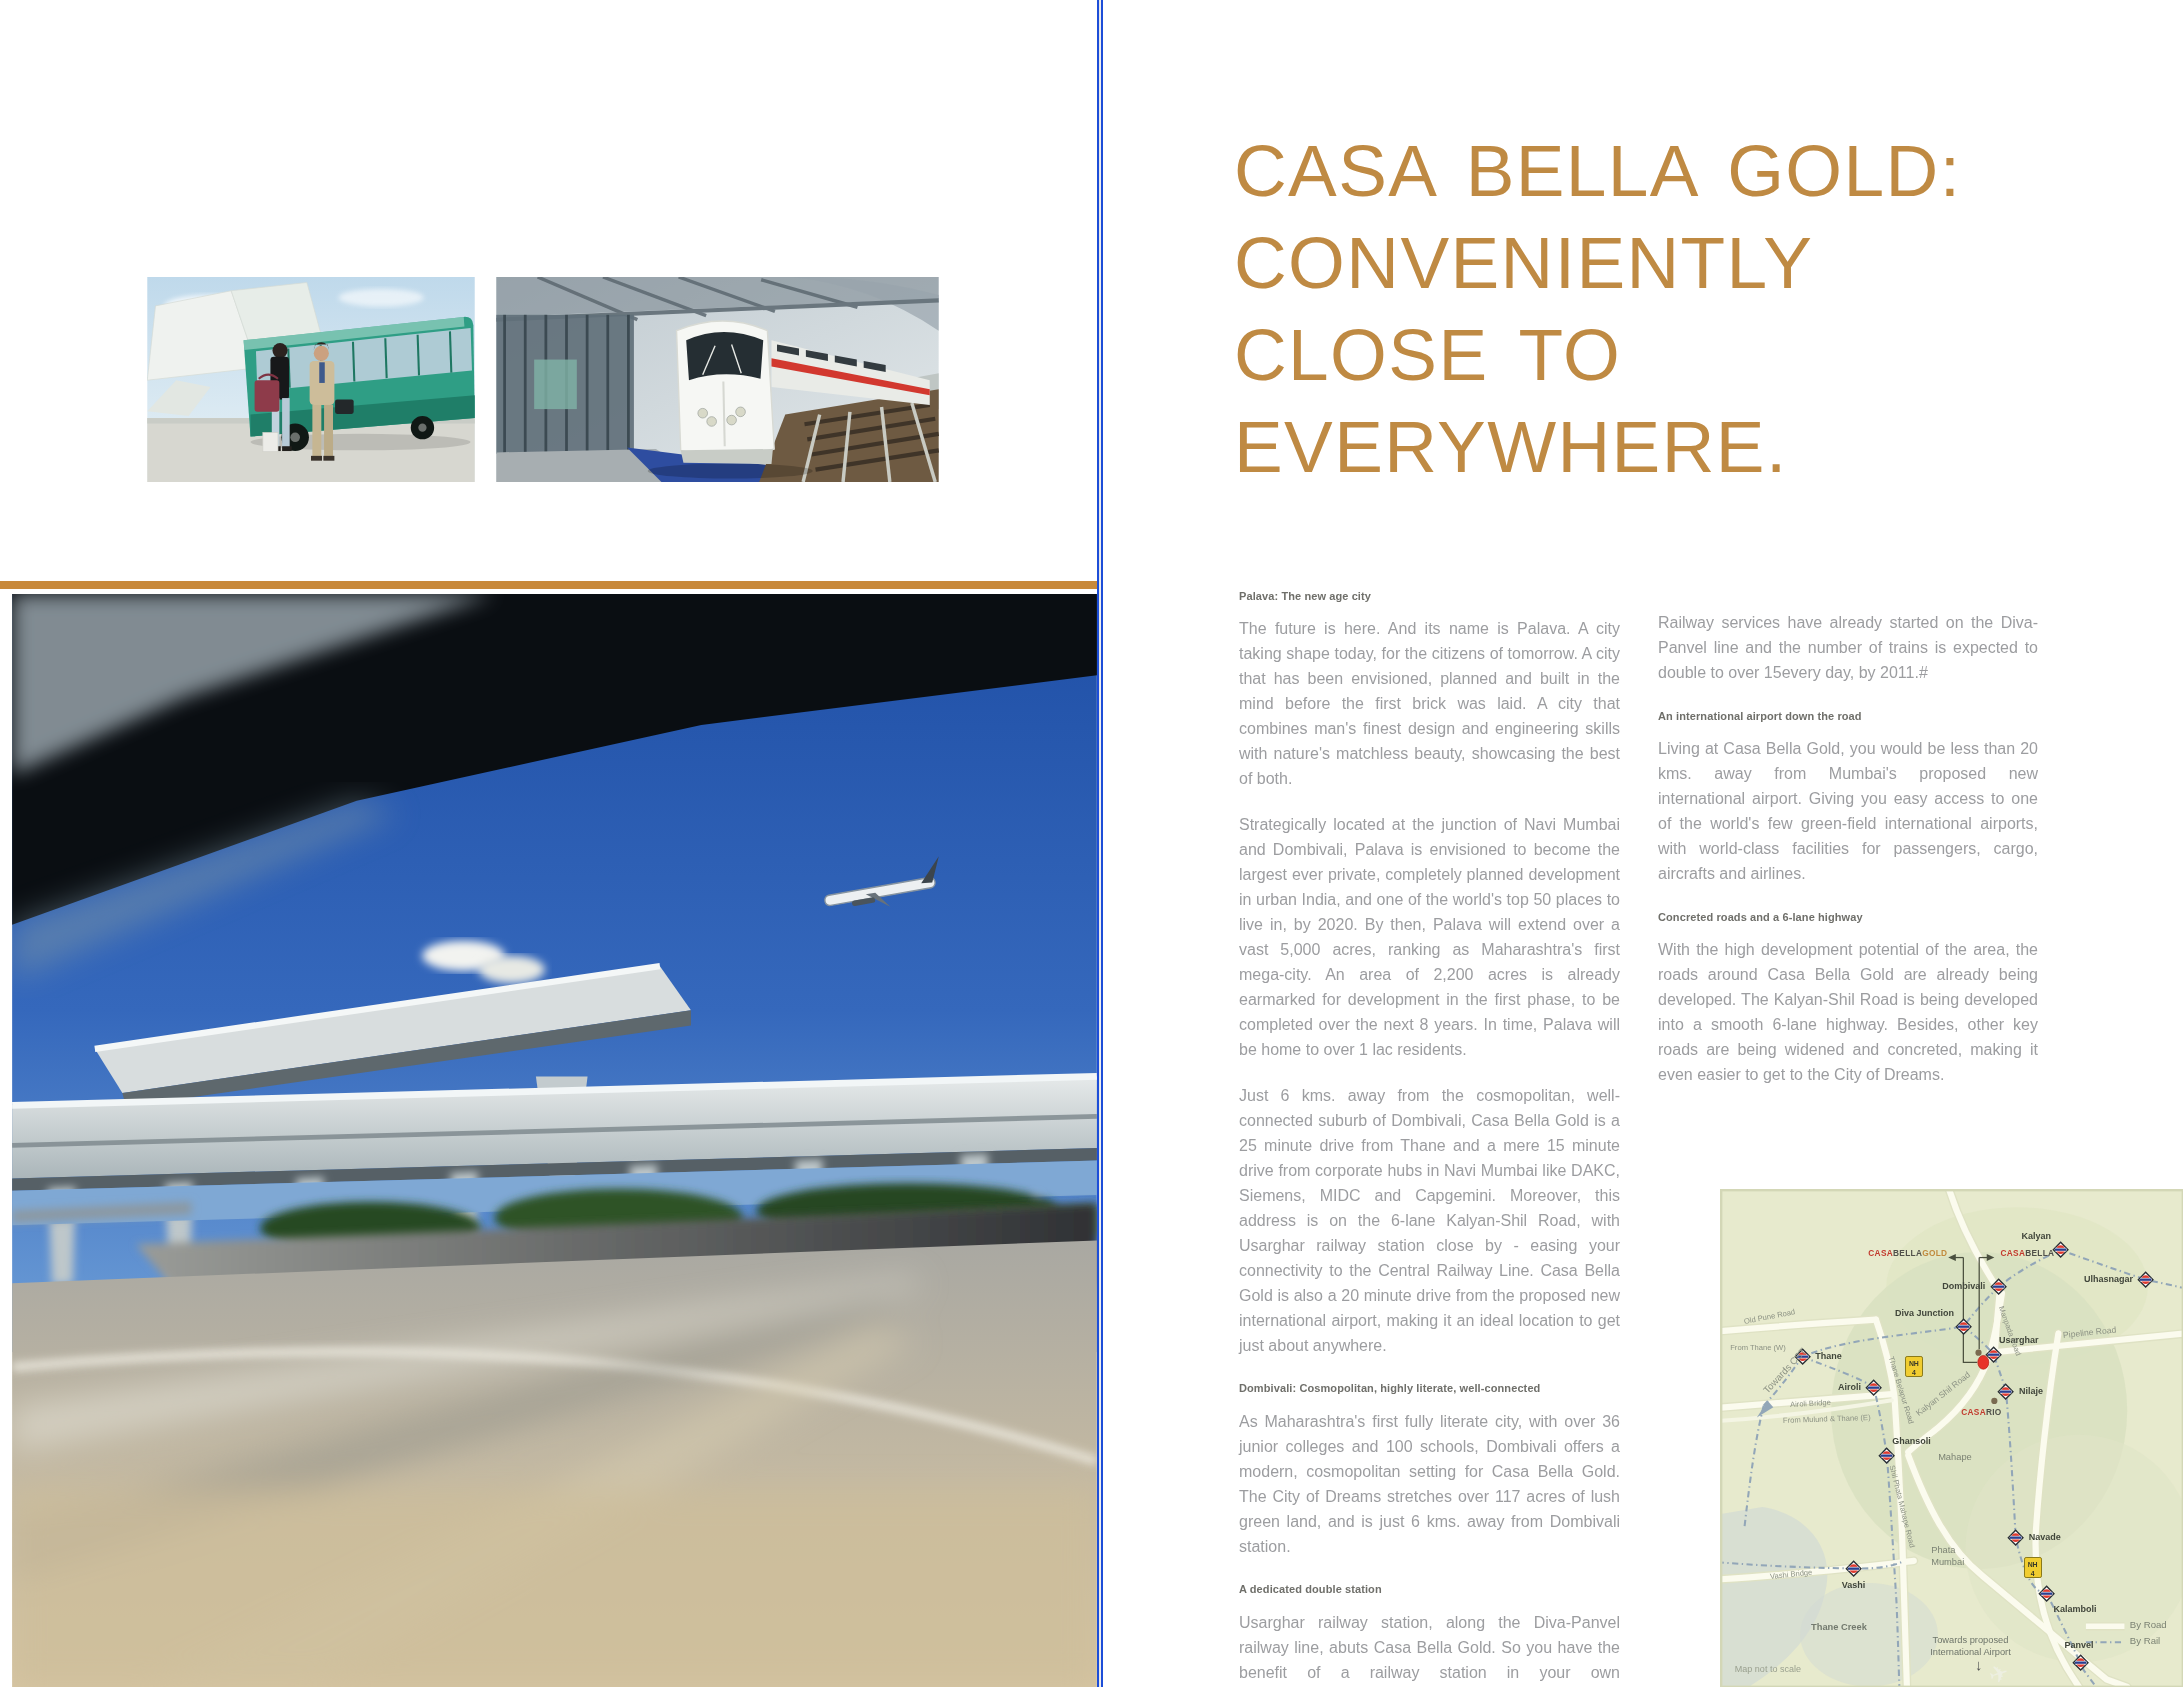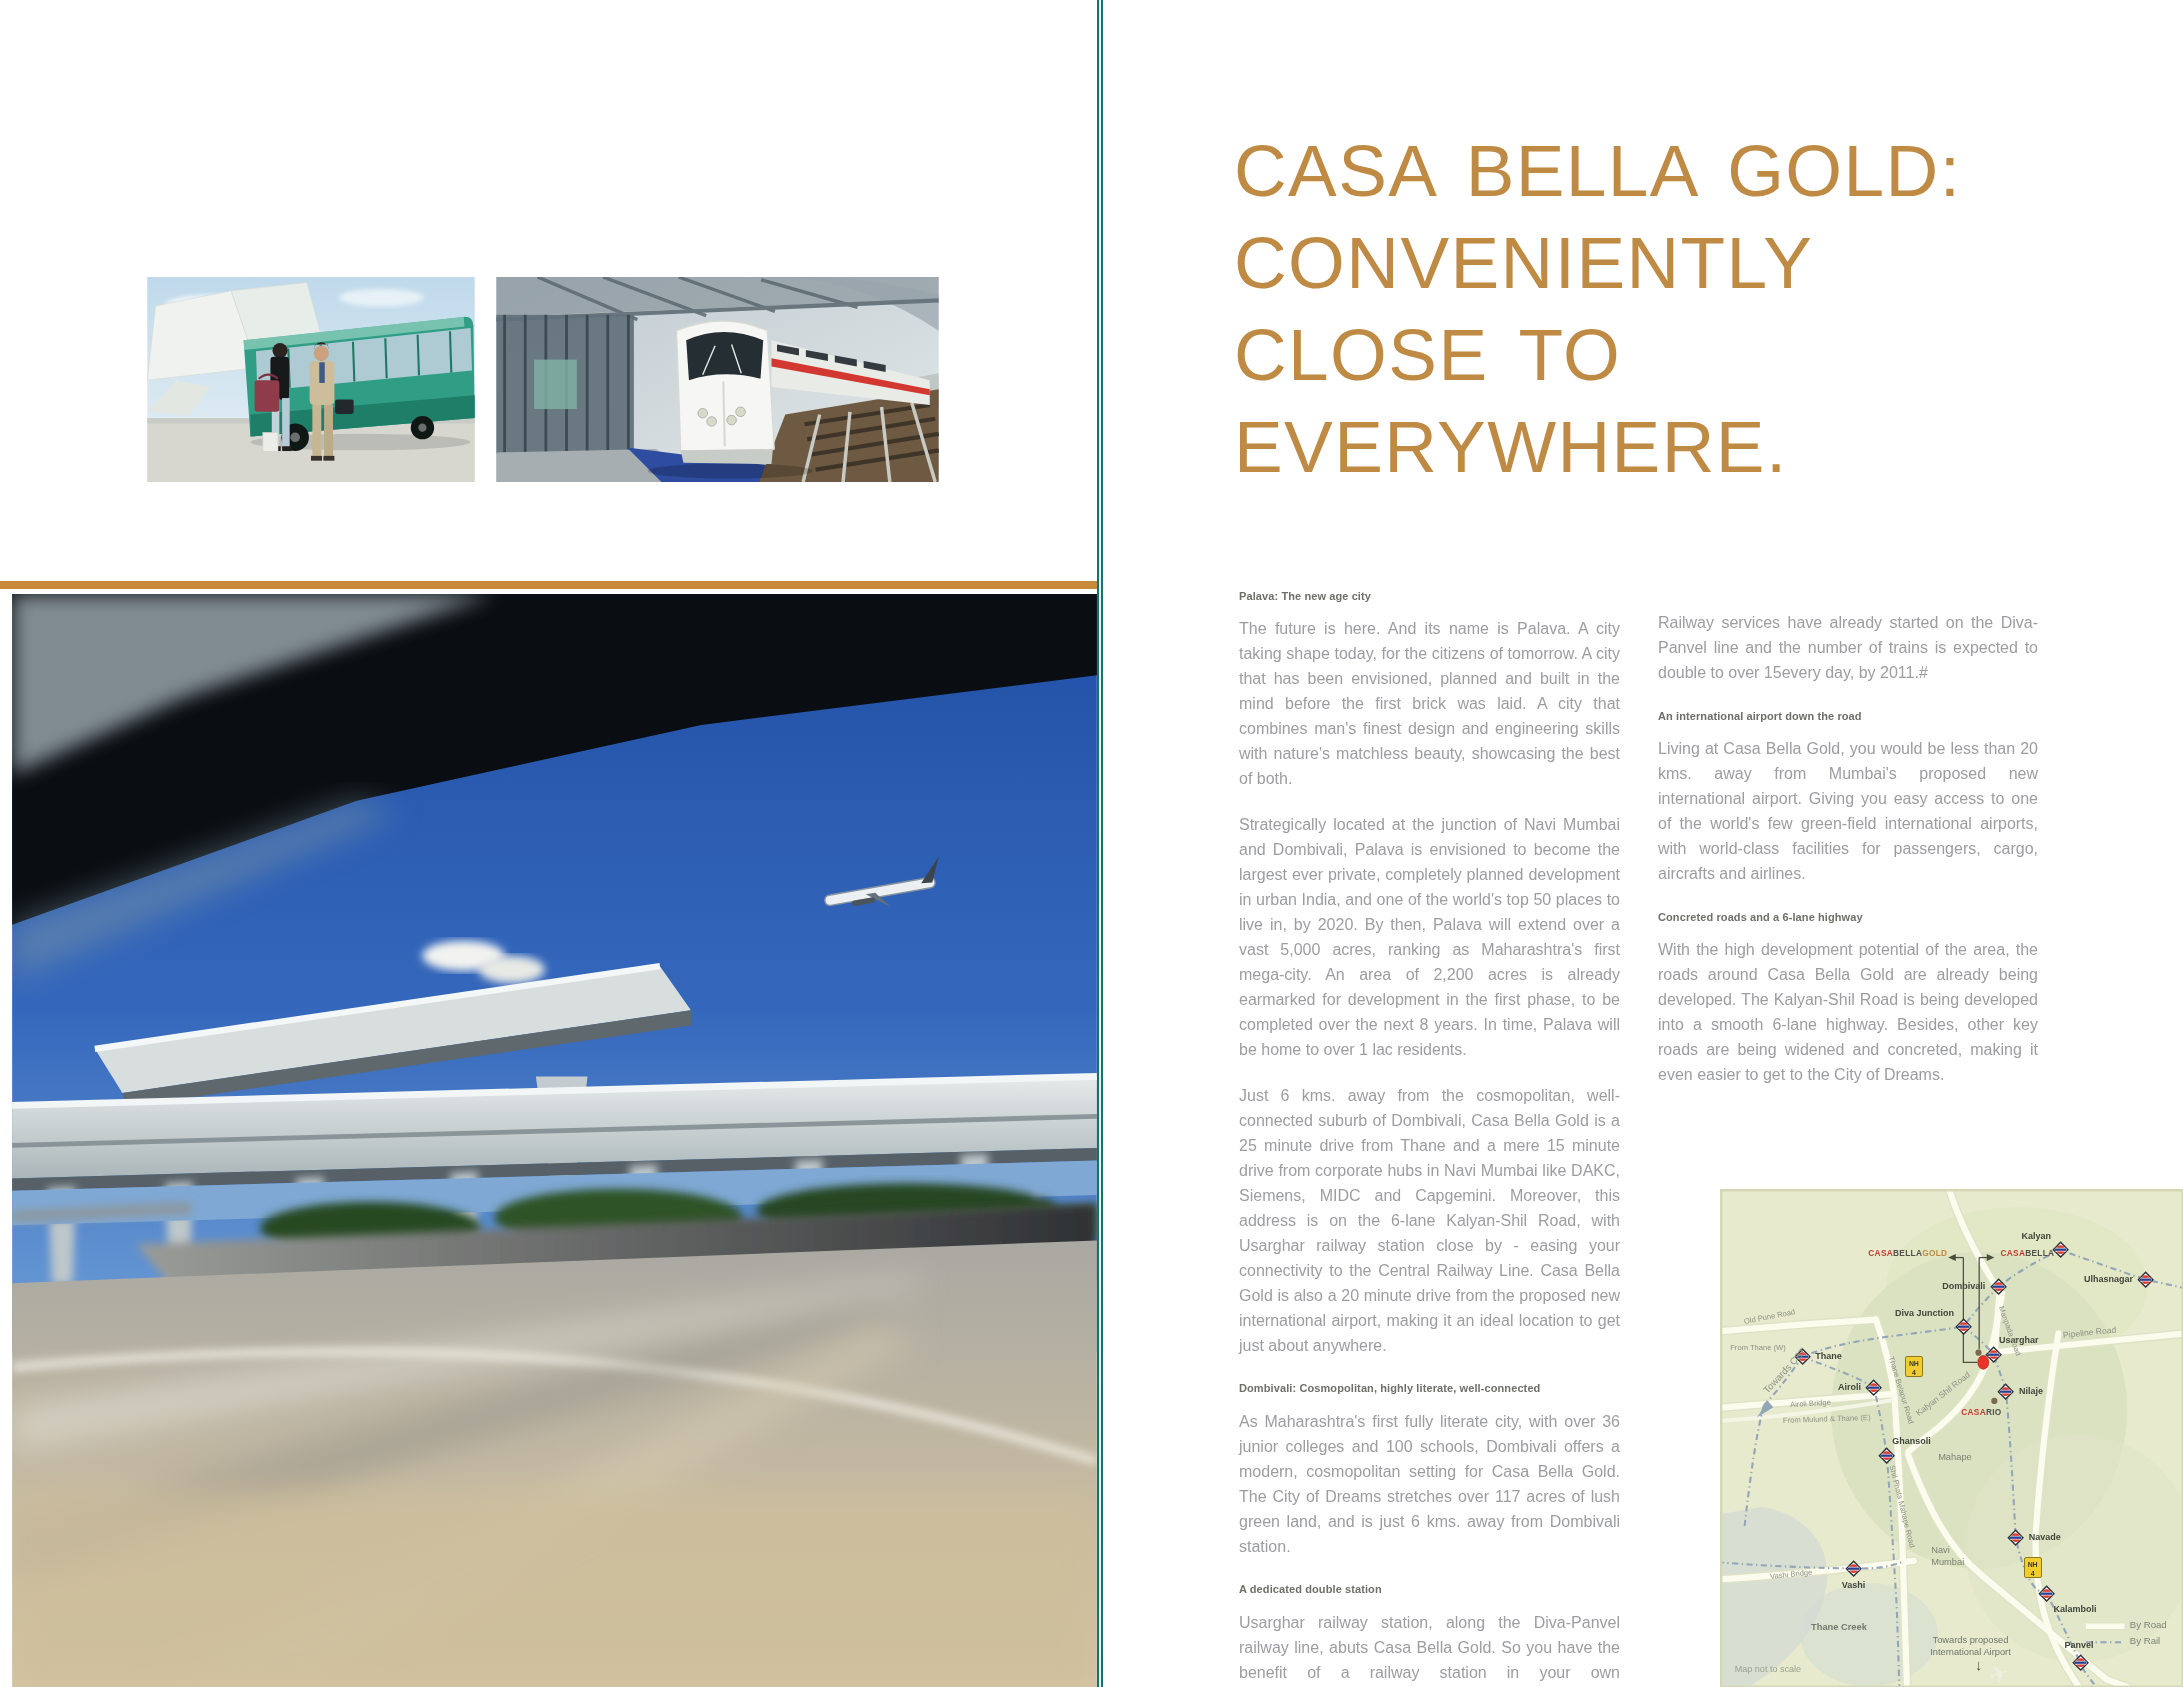--- a/index.html
+++ b/index.html
@@ -1,16 +1,16 @@
 <!DOCTYPE html>
 <html style="font-size:11px"><head>
 <meta charset="utf-8">
 <style>
   html,body{margin:0;padding:0;background:#fff;}
-  .canvas{position:relative;width:2183px;height:1687px;background:#0f766e;overflow:hidden;
+  .canvas{position:relative;width:2183px;height:1687px;background:#1d4ed8;overflow:hidden;
           font-family:"Liberation Sans",sans-serif;}
   
   .left-page{position:absolute;left:0;top:0;width:1097px;height:1687px;background:#fff;}
   .photo{position:absolute;display:block;}
   .divider-bar{position:absolute;left:0;top:581px;width:1097px;height:7.6px;background:#C8893B;}
   .page-seam{position:absolute;left:1099px;top:0;width:2.1px;height:1687px;
              background:linear-gradient(to right,#e3e3e3,#f3f3f3);}
   
   .right-page{position:absolute;left:1103px;top:0;width:1081px;height:1687px;background:#fff;}
   .headline{position:absolute;left:131px;top:125px;color:#BF8A43;font-size:73px;font-weight:300;
@@ -452,21 +452,21 @@
       <span class="roadlab" style="left:15%;top:42.2%;transform:rotate(-3deg);">Airoli Bridge</span>
       <span class="roadlab" style="left:13.5%;top:45.4%;transform:rotate(-2deg);">From Mulund &amp; Thane (E)</span>
       <span class="roadlab" style="left:36.8%;top:32.5%;transform:rotate(73deg);">Thane Belapur Road</span>
       <span class="roadlab" style="left:42.5%;top:44%;transform:rotate(-38deg);font-size:8.6px;">Kalyan Shil Road</span>
       <span class="roadlab" style="left:60.5%;top:22.5%;transform:rotate(70deg);">Manpada Road</span>
       <span class="roadlab" style="left:74%;top:28.2%;transform:rotate(-6deg);font-size:8.6px;">Pipeline Road</span>
       <span class="roadlab" style="left:10.5%;top:76.8%;transform:rotate(-6deg);">Vashi Bridge</span>
       <span class="roadlab" style="left:37%;top:54.5%;transform:rotate(76deg);">Shil Phata Mahape Road</span>
 
       <span class="arealab" style="left:47%;top:52.8%;">Mahape</span>
-      <span class="arealab" style="left:45.5%;top:71.5%;width:48px;line-height:11.7px;">Navi Mumbai</span>
+      <span class="arealab" style="left:45.5%;top:71.5%;width:48px;line-height:11.7px;">Phata Mumbai</span>
       <span class="arealab" style="left:19.5%;top:87%;font-weight:600;color:#737A6E;">Thane Creek</span>
 
       <div class="maplogo" style="left:29.5%;top:11.6%;width:19.5%;text-align:right;">
         <span class="lg-red">CASA</span><span class="lg-dark">BELLA</span><span class="lg-gold">GOLD</span>
       </div>
       <div class="maplogo" style="left:60.5%;top:11.6%;">
         <span class="lg-red">CASA</span><span class="lg-dark">BELLA</span>
       </div>
       <div class="maplogo" style="left:52%;top:43.6%;">
         <span class="lg-red">CASA</span><span class="lg-dark">RIO</span>

